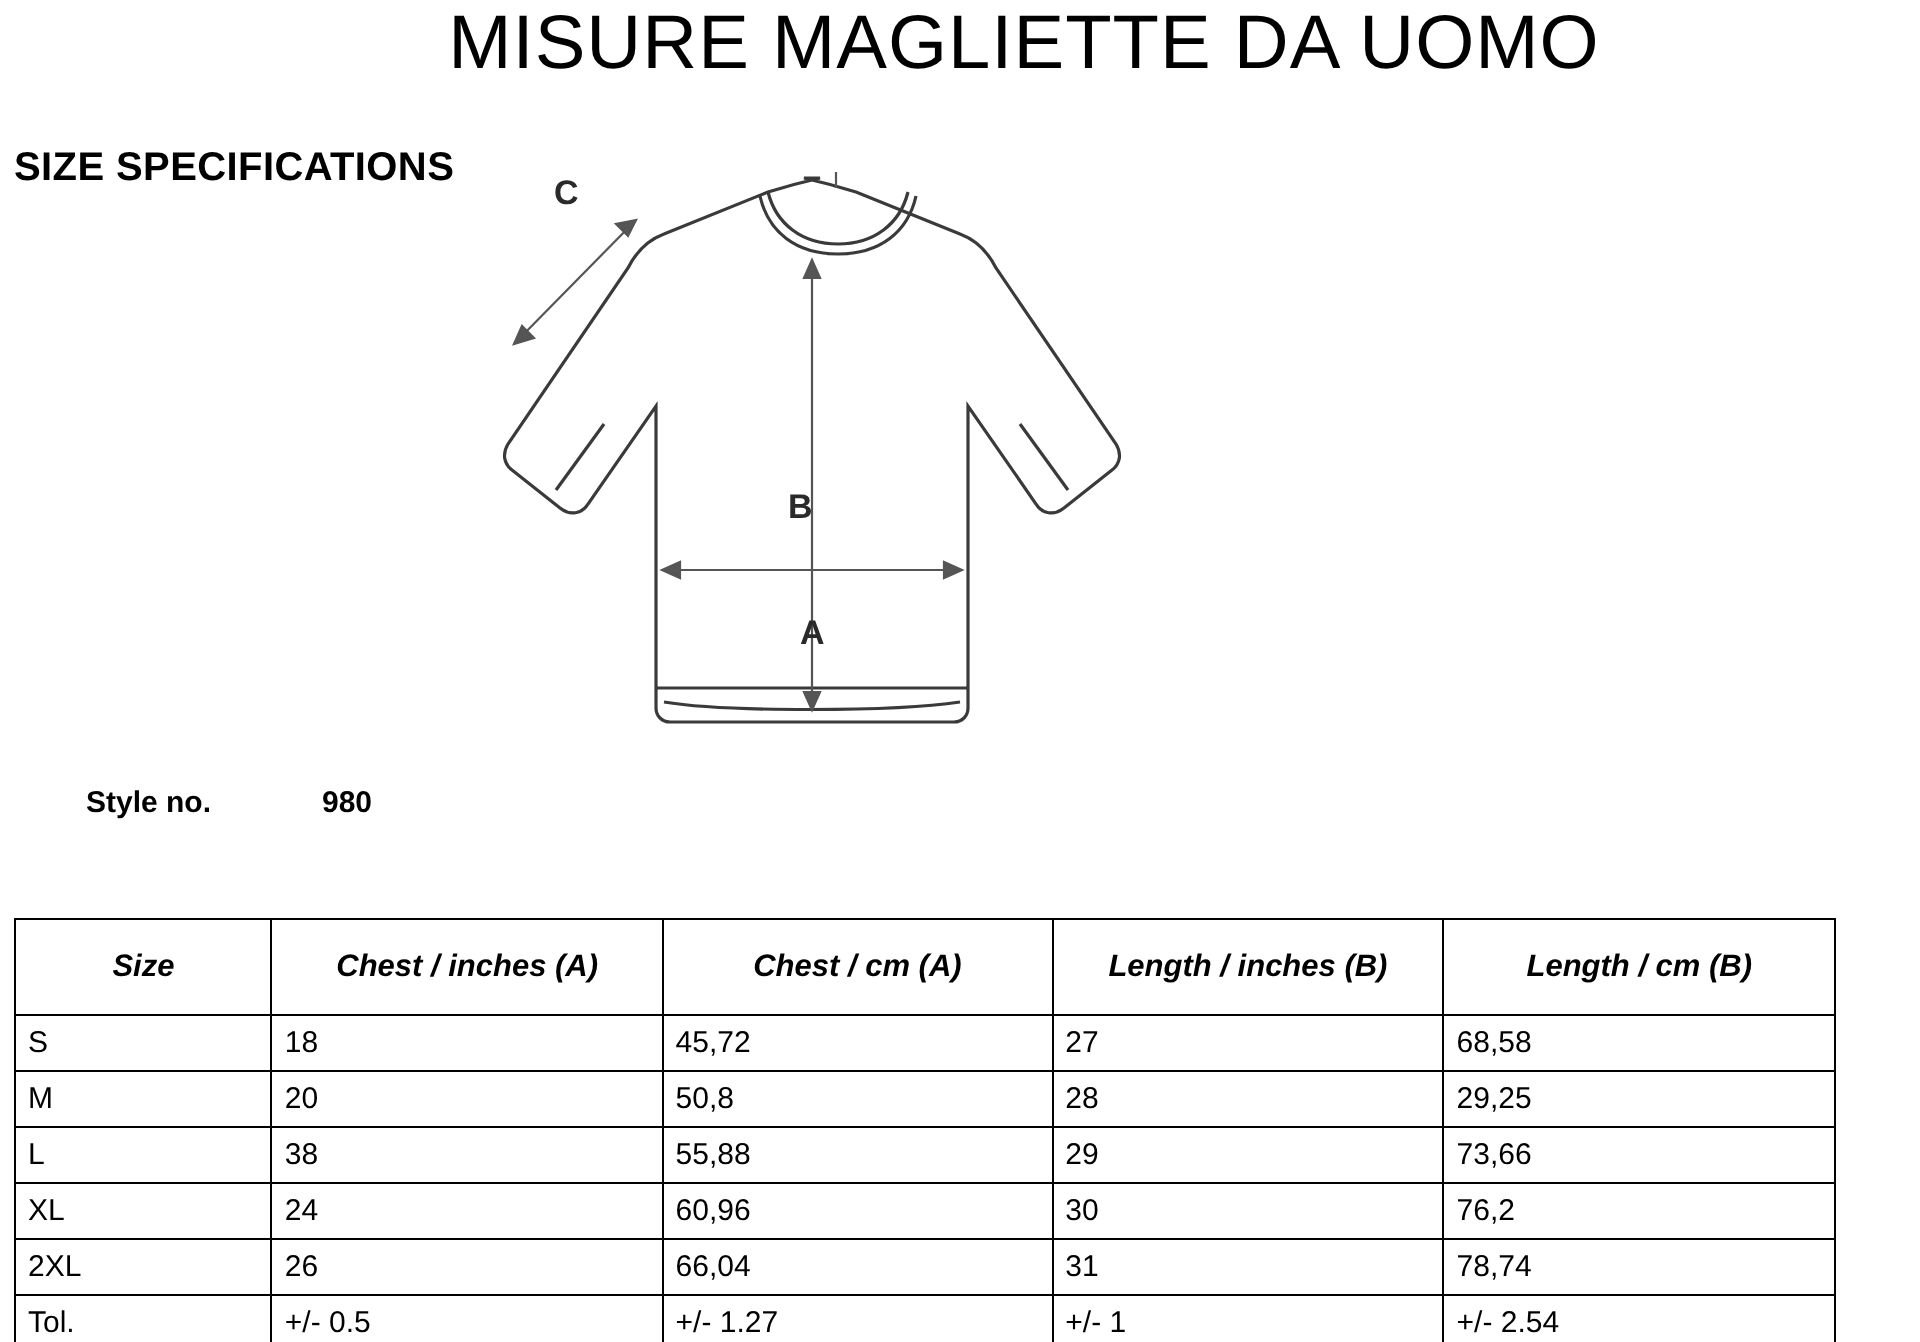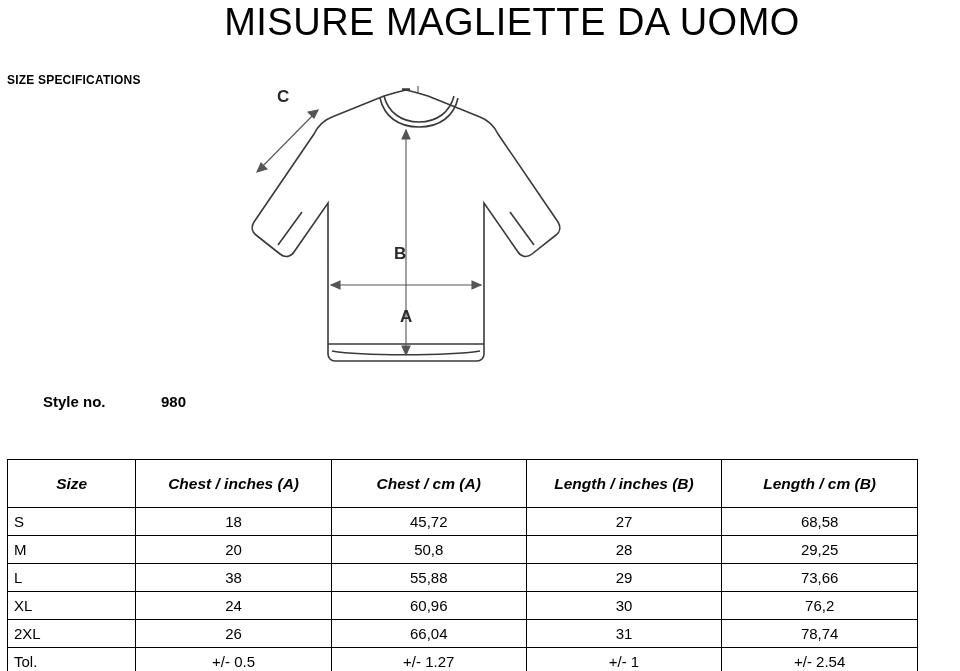--- a/index.html
+++ b/index.html
@@ -30,21 +30,21 @@
     font-weight: 400;
     letter-spacing: 0.5px;
     line-height: 44px;
     white-space: nowrap;
     padding-left: 40px;
   }
   .spec-label {
     position: absolute;
     top: 73px;
     left: 7px;
-    font-size: 12px;
+    font-size: 20px;
     font-weight: bold;
     letter-spacing: 0.2px;
   }
   .diagram {
     position: absolute;
     top: 72px;
     left: 232px;
     width: 380px;
     height: 300px;
   }
@@ -83,21 +83,21 @@
     padding: 0 6px;
   }
   table.size-table thead th {
     font-weight: bold;
     text-align: center;
     height: 47px;
     font-size: 15.5px;
     font-style: italic;
   }
   table.size-table tbody td {
-    text-align: center;
+    text-align: left;
   }
   table.size-table tbody td.size-col {
     text-align: left;
     padding-left: 6px;
   }
   .col-size { width: 124px; }
   .col-rest { width: 196px; }
 </style>
 </head>
 <body>

